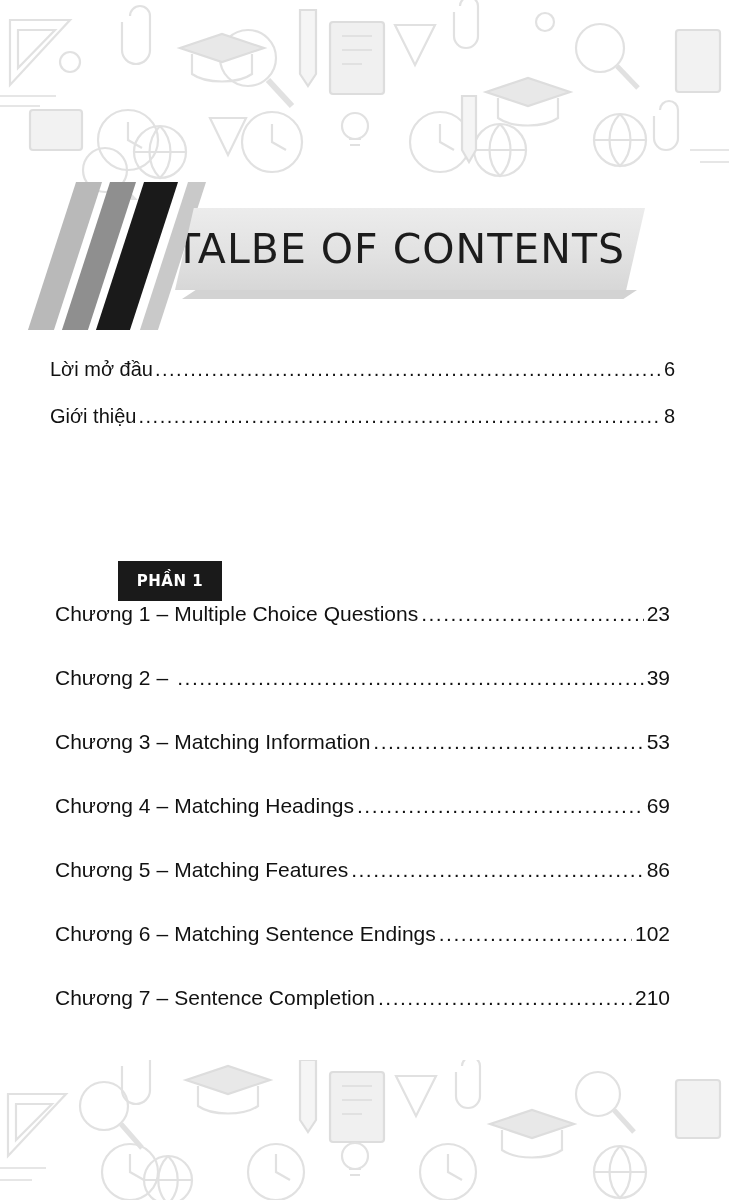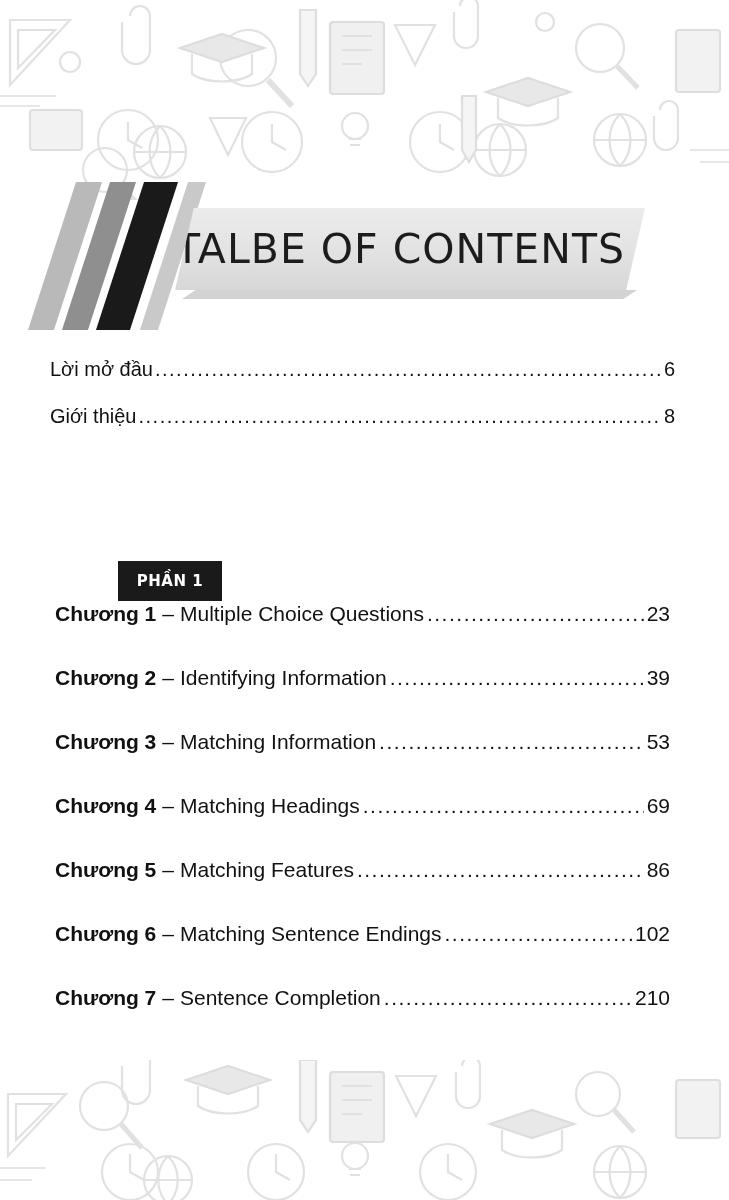--- a/index.html
+++ b/index.html
@@ -173,21 +173,21 @@
   .ch-row {
     display: flex;
     align-items: baseline;
     font-size: 21px;
     color: #111;
     height: 64px;
     white-space: nowrap;
   }
   .ch-num {
     flex: 0 0 auto;
-    font-weight: bold;
+    font-weight: normal;
   }
   .ch-dash { flex: 0 0 auto; padding: 0 6px; }
   .ch-title { flex: 0 0 auto; }
   .ch-dots {
     flex: 1 1 auto;
     overflow: hidden;
     margin: 0 3px;
     letter-spacing: 1.5px;
     line-height: 1;
   }
@@ -295,21 +295,20 @@
     <span class="ch-num">Chương 1</span>
     <span class="ch-dash">–</span>
     <span class="ch-title">Multiple Choice Questions</span>
     <span class="ch-dots">................................................................................................................................</span>
     <span class="ch-page">23</span>
   </div>
 
   <div class="ch-row">
     <span class="ch-num">Chương 2</span>
     <span class="ch-dash">–</span>
-    <span class="ch-title">Identifying Information</span>
     <span class="ch-dots">................................................................................................................................</span>
     <span class="ch-page">39</span>
   </div>
 
   <div class="ch-row">
     <span class="ch-num">Chương 3</span>
     <span class="ch-dash">–</span>
     <span class="ch-title">Matching Information</span>
     <span class="ch-dots">................................................................................................................................</span>
     <span class="ch-page">53</span>

